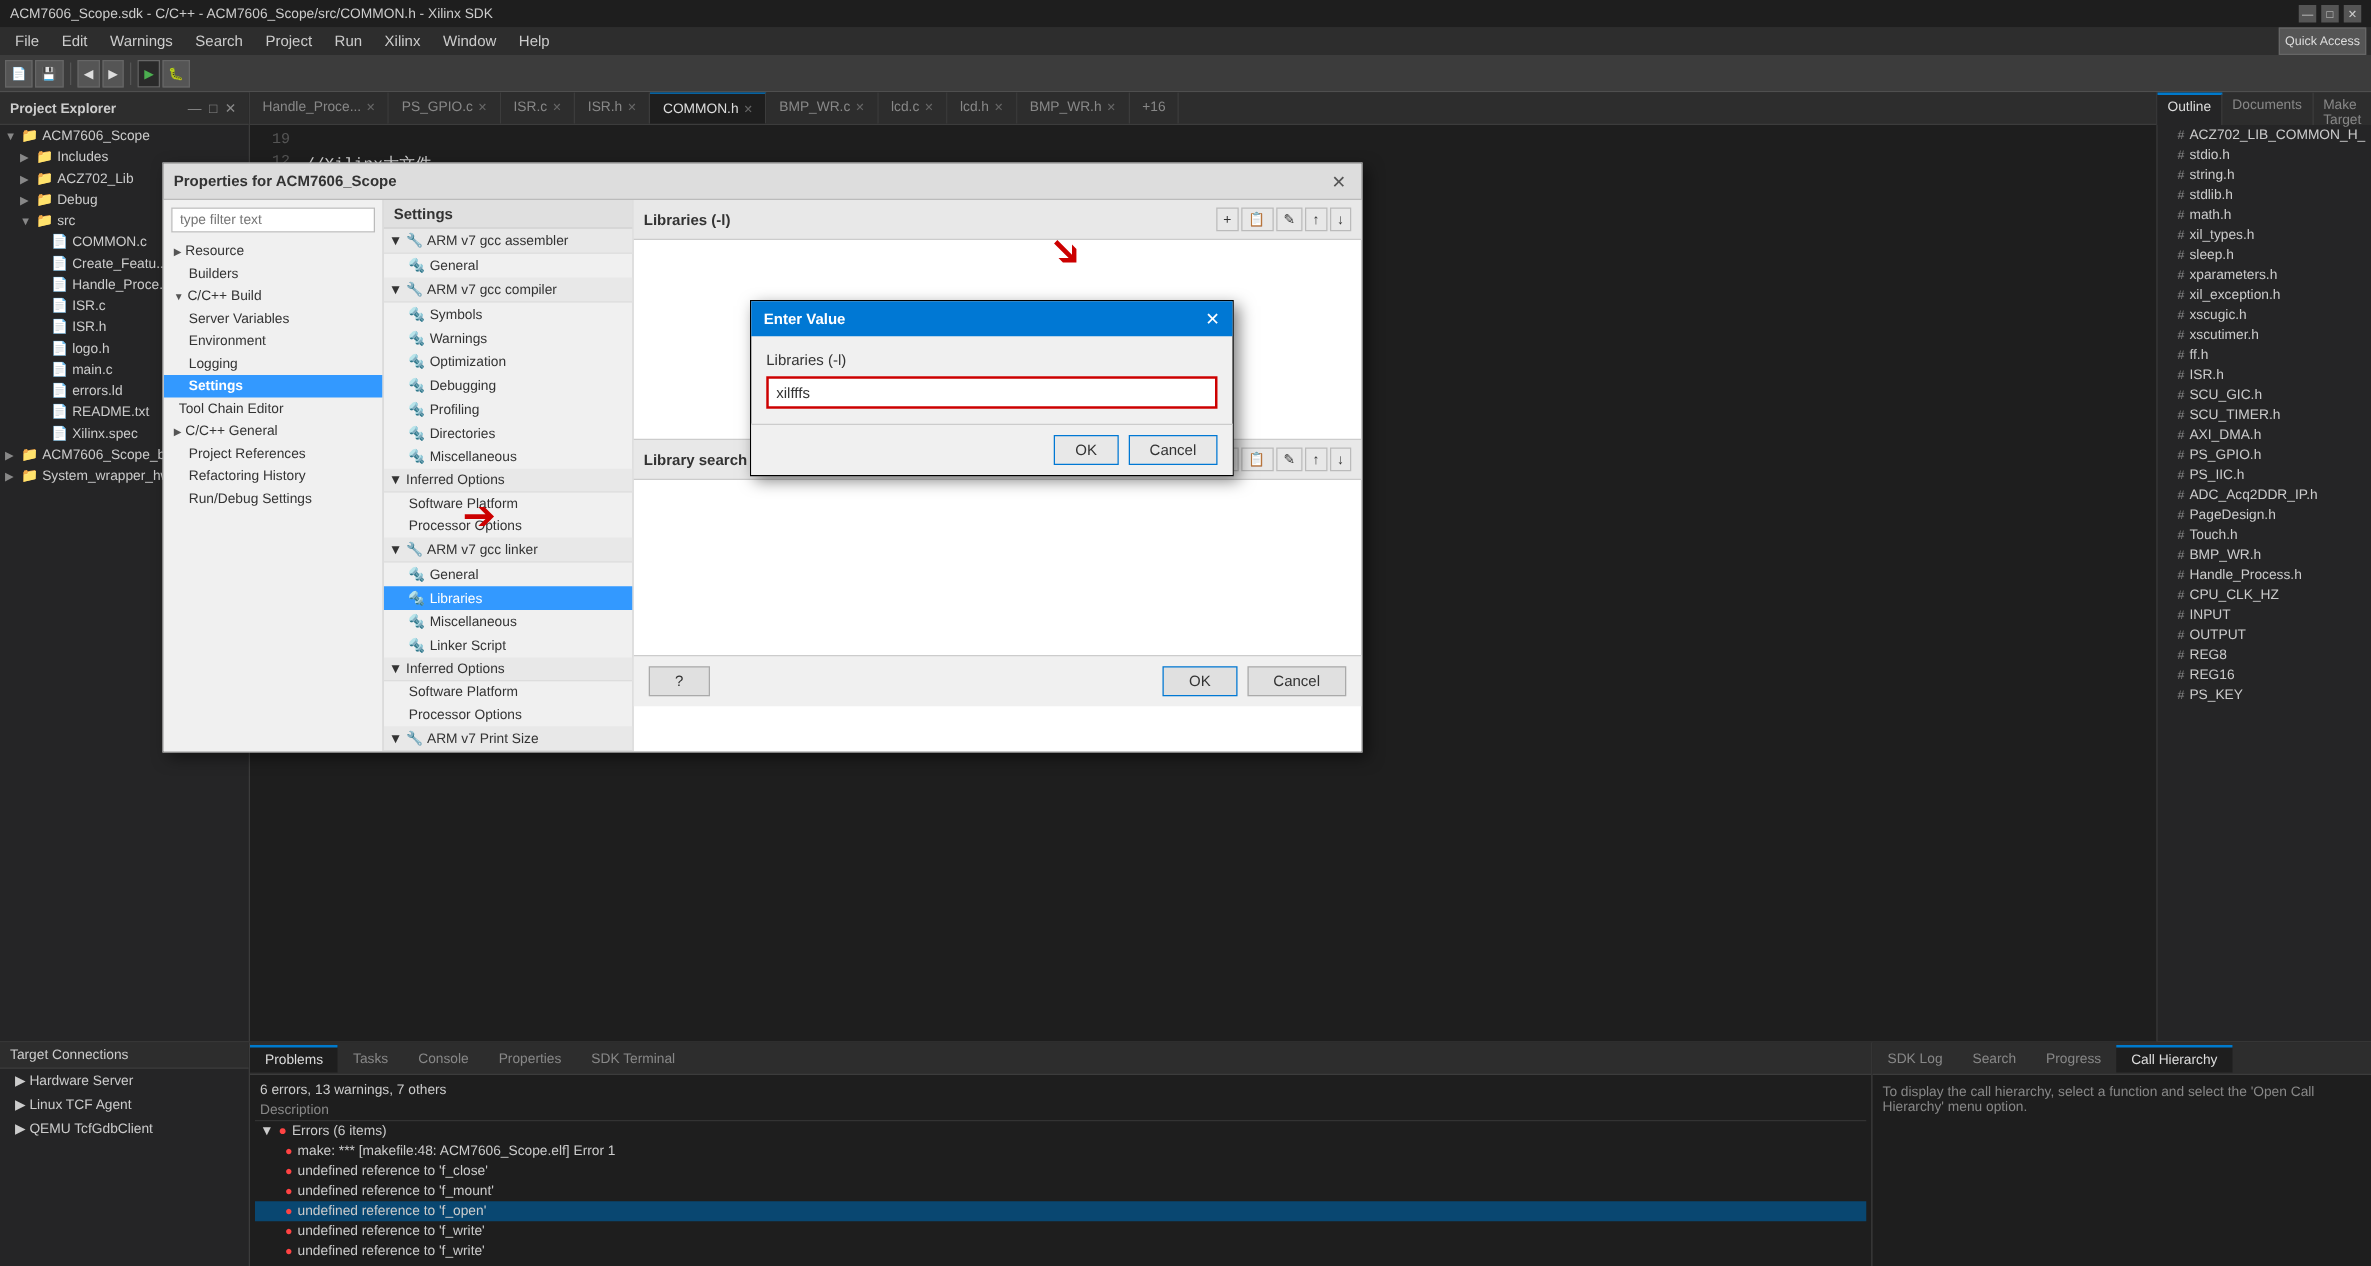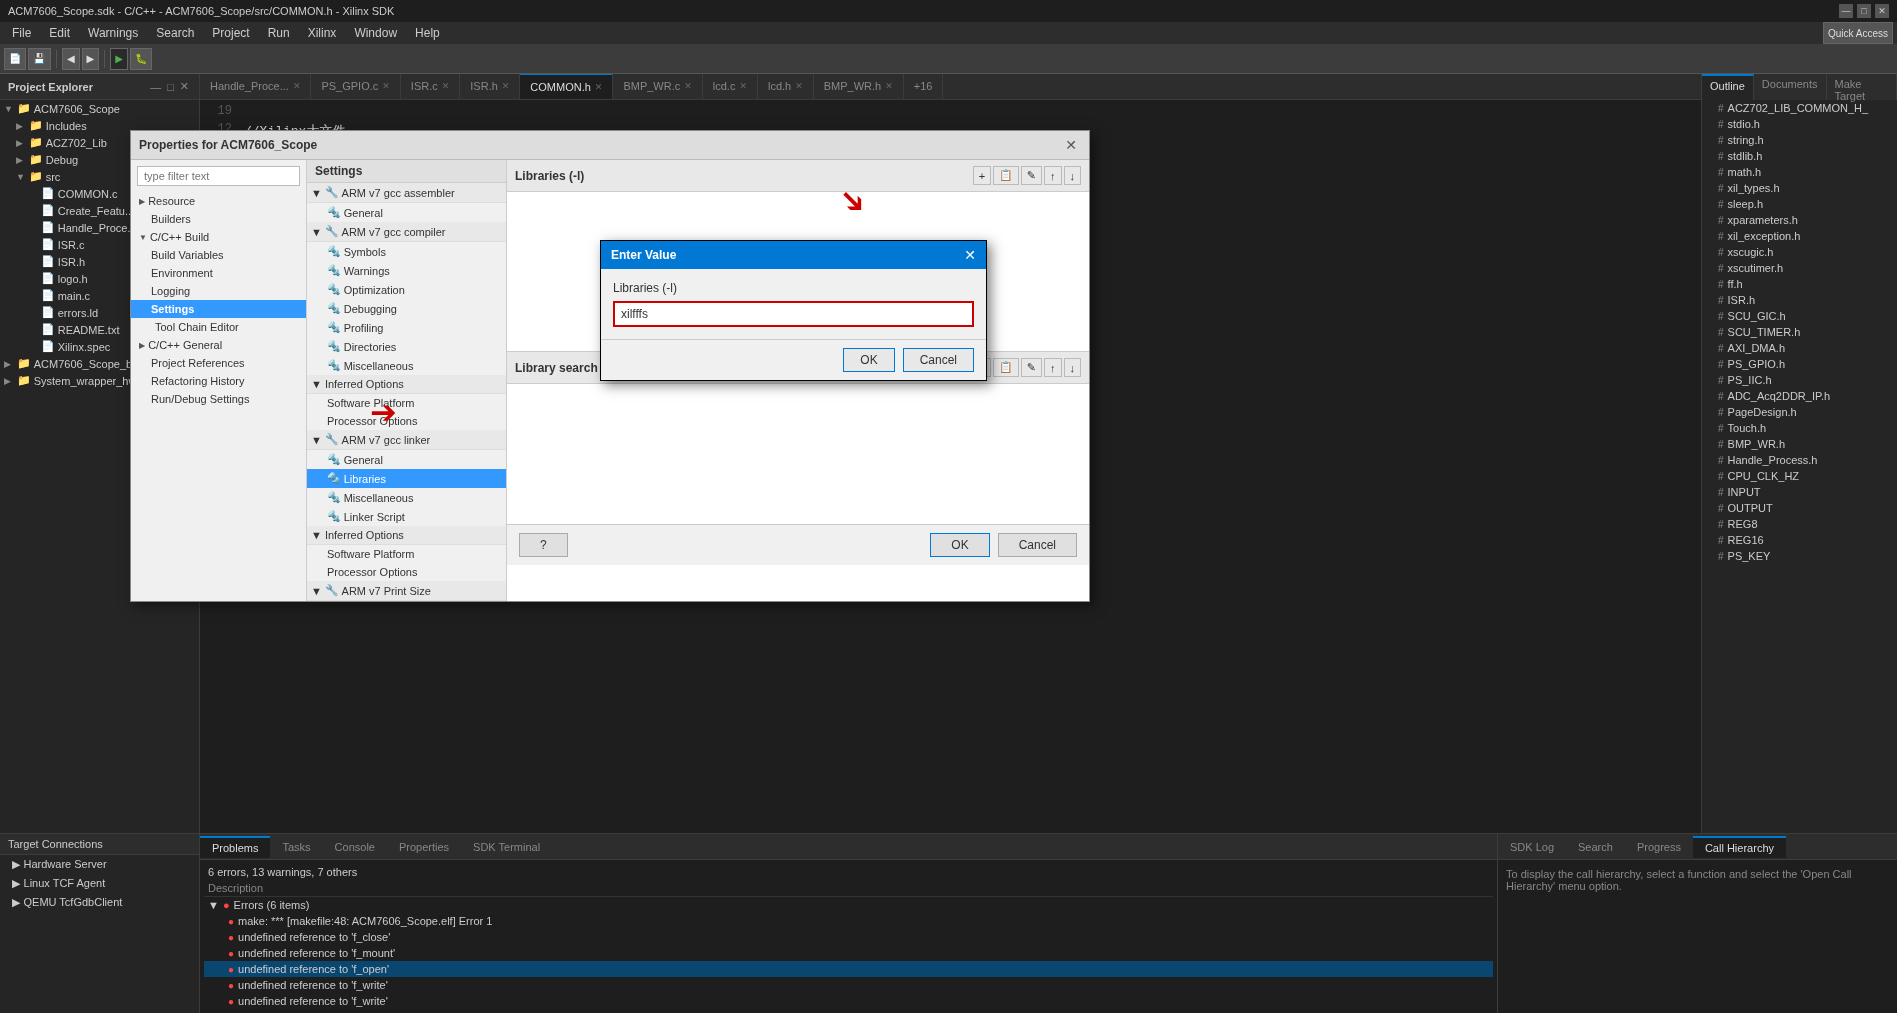--- a/index.html
+++ b/index.html
@@ -118,21 +118,21 @@
       position: relative;
     }
     .code-line { display: flex; padding: 0 4px; min-height: 18px; }
     .line-num { color: #555; width: 40px; text-align: right; padding-right: 12px; user-select: none; font-size: 12px; }
     .code-text { color: #d4d4d4; }
     .code-text .string { color: #ce9178; }
     .code-text .preprocessor { color: #c586c0; }
 
     
     .outline-panel {
-      width: 196px;
+      width: 172px;
       background: #252526;
       border-left: 1px solid #3c3c3c;
       display: flex;
       flex-direction: column;
       font-size: 11px;
       color: #ccc;
     }
     .outline-tabs {
       display: flex;
       background: #2d2d2d;
@@ -839,32 +839,32 @@
           <span>Resource</span>
         </div>
         <div class="props-tree-item" style="padding-left:20px">
           <span>Builders</span>
         </div>
         <div class="props-tree-item">
           <span class="props-tree-arrow">▼</span>
           <span>C/C++ Build</span>
         </div>
         <div class="props-tree-item" style="padding-left:20px">
-          <span>Build Variables</span>
+          <span>Server Variables</span>
         </div>
         <div class="props-tree-item" style="padding-left:20px">
           <span>Environment</span>
         </div>
         <div class="props-tree-item" style="padding-left:20px">
           <span>Logging</span>
         </div>
         <div class="props-tree-item selected" style="padding-left:20px">
           <span style="font-weight:bold">Settings</span>
         </div>
-        <div class="props-tree-item" style="padding-left:24px">
+        <div class="props-tree-item" style="padding-left:12px">
           <span>Tool Chain Editor</span>
         </div>
         <div class="props-tree-item">
           <span class="props-tree-arrow">▶</span>
           <span>C/C++ General</span>
         </div>
         <div class="props-tree-item" style="padding-left:20px">
           <span>Project References</span>
         </div>
         <div class="props-tree-item" style="padding-left:20px">

